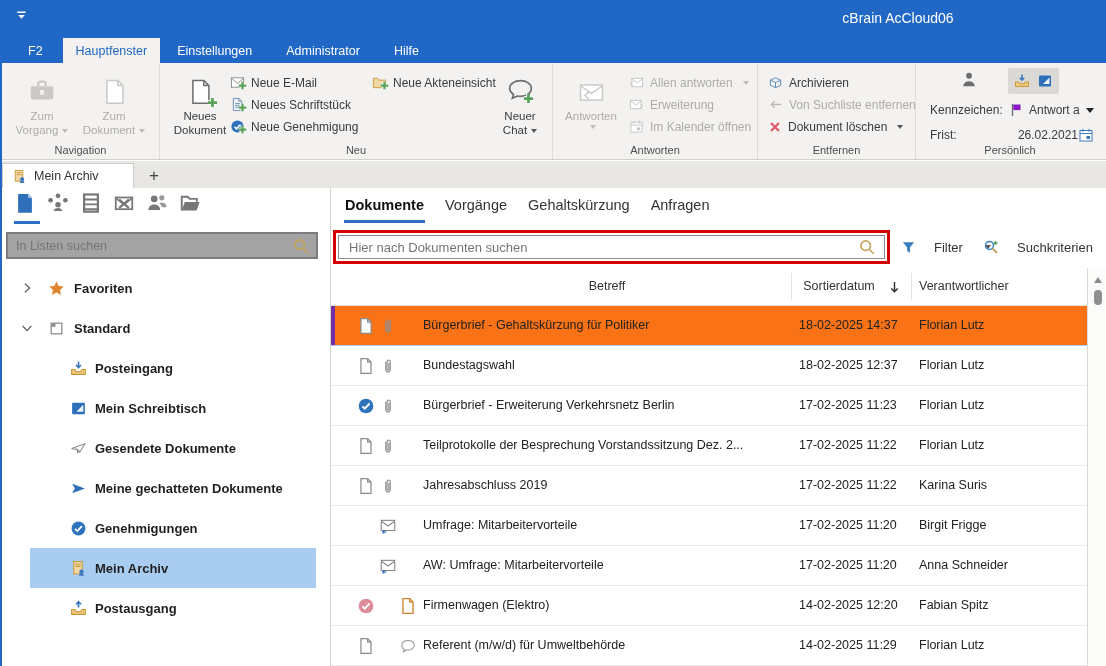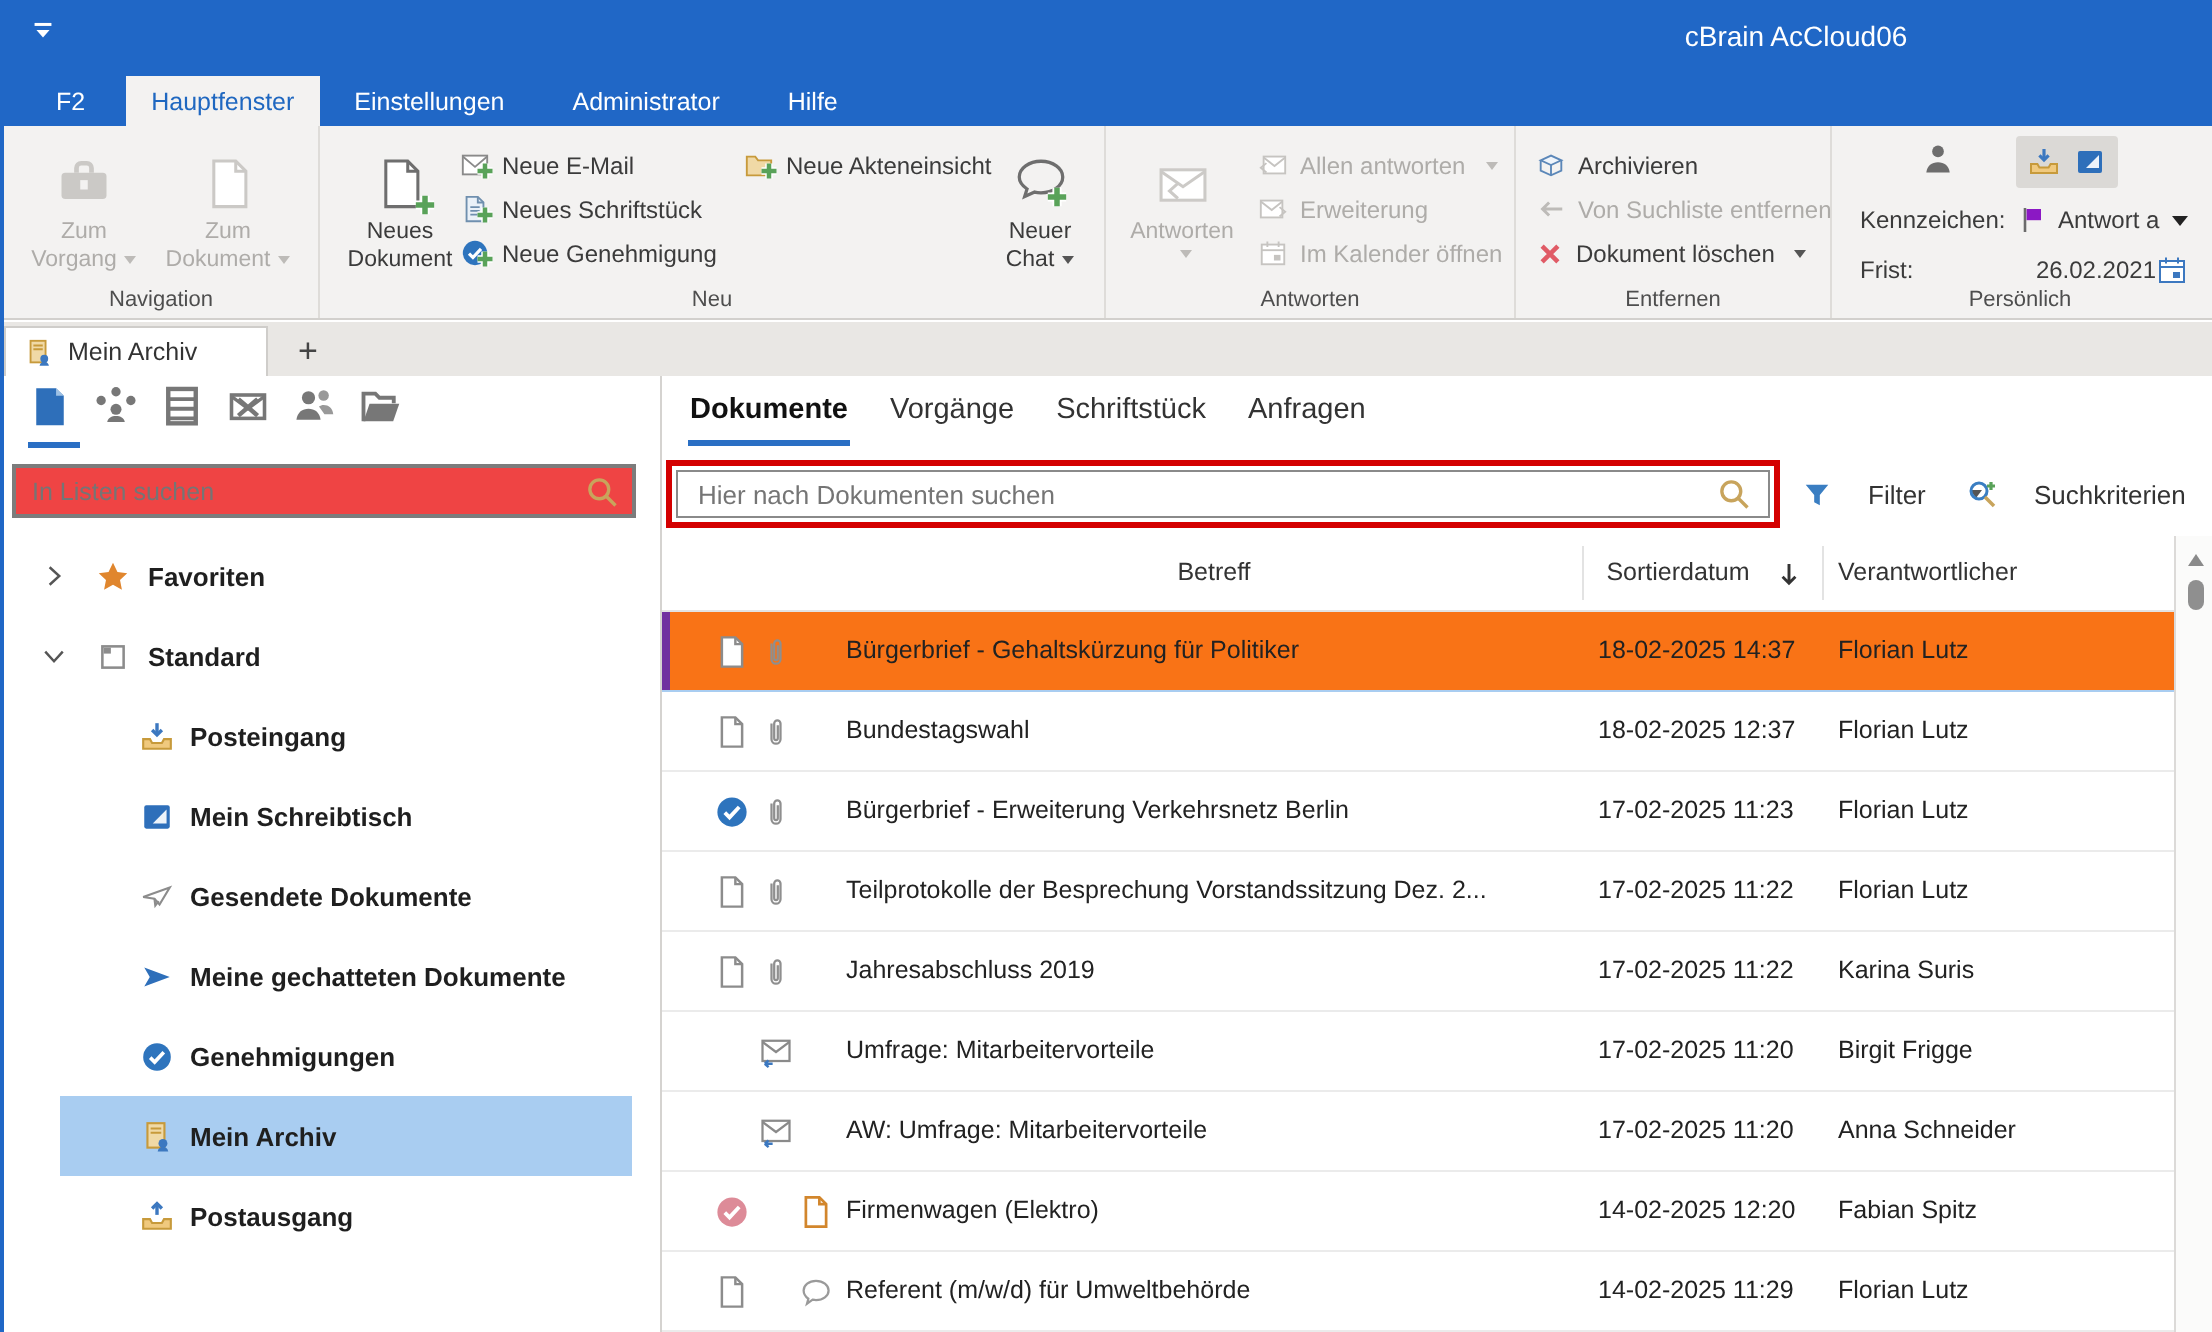--- a/index.html
+++ b/index.html
@@ -38,21 +38,21 @@
   
   .tabstrip{position:absolute;left:0;top:161px;width:1106px;height:27px;background:#e9e7e4;}
   .sidetab{position:absolute;left:2px;top:2px;width:132px;height:25px;background:#fff;border:1px solid #cfcdca;border-bottom:none;box-sizing:border-box;display:flex;align-items:center;gap:7px;padding-left:9px;font-size:12.5px;color:#333;}
   .newtab{position:absolute;left:140px;top:2px;width:28px;height:25px;display:flex;align-items:center;justify-content:center;font-size:17px;color:#444;cursor:default;}
 
   
   .sidebar{position:absolute;left:0;top:188px;width:330px;height:478px;background:#fff;}
   .iconstrip{position:absolute;left:14px;top:2px;display:flex;gap:11px;}
   .iconstrip .isic{width:22px;height:26px;display:flex;align-items:center;justify-content:center;}
   .isunderline{position:absolute;left:14px;top:33px;width:26px;height:3px;background:#2a6fc4;}
-  .sidesearch{position:absolute;left:6px;top:44px;width:312px;height:27px;border:2px solid #7c7c7c;box-sizing:border-box;background:#ef4444;display:flex;align-items:center;}
+  .sidesearch{position:absolute;left:6px;top:44px;width:312px;height:27px;border:2px solid #7c7c7c;box-sizing:border-box;background:#a3a3a3;display:flex;align-items:center;}
   .sidesearch input{flex:1;border:none;outline:none;background:transparent;font-family:"Liberation Sans",sans-serif;font-size:12.5px;color:#333;padding-left:8px;}
   .sidesearch .mag{width:18px;height:18px;margin-right:6px;}
   .tree{position:absolute;left:0;top:80px;width:330px;}
   .titem{position:relative;height:40px;display:flex;align-items:center;font-size:13px;color:#1f1f1f;cursor:default;font-weight:bold;}
   .titem .chev{position:absolute;left:20px;width:14px;height:14px;z-index:1;}
   .titem .ticon{position:absolute;width:17px;height:17px;z-index:1;}
   .titem .tlabel{position:relative;z-index:1;}
   .titem.lvl0 .ticon{left:48px;} .titem.lvl0 .tlabel{padding-left:74px;}
   .titem.lvl1 .ticon{left:70px;} .titem.lvl1 .tlabel{padding-left:95px;}
   .titem.sel::before{content:'';position:absolute;left:30px;right:14px;top:0;bottom:0;background:#a9cdf1;}
@@ -538,21 +538,21 @@
         </span>
     <span class="tlabel">Postausgang</span>
   </div>
     </div>
 </div>
 
 <div class="main">
   <div class="mtabs">
     <span class="tab active">Dokumente</span>
     <span class="tab">Vorgänge</span>
-    <span class="tab">Schriftstück</span>
+    <span class="tab">Gehaltskürzung</span>
     <span class="tab">Anfragen</span>
   </div>
 
   <div class="redbox">
     <div class="inner">
       <input placeholder="Hier nach Dokumenten suchen" style="">
       <span class="mag">
         <svg viewBox="0 0 16 16">
             <circle cx="6.8" cy="6.8" r="4.2" fill="none" stroke="#c8a45c" stroke-width="1.5"></circle>
             <path d="M10 10l4 4" stroke="#c8a45c" stroke-width="1.5"></path>

